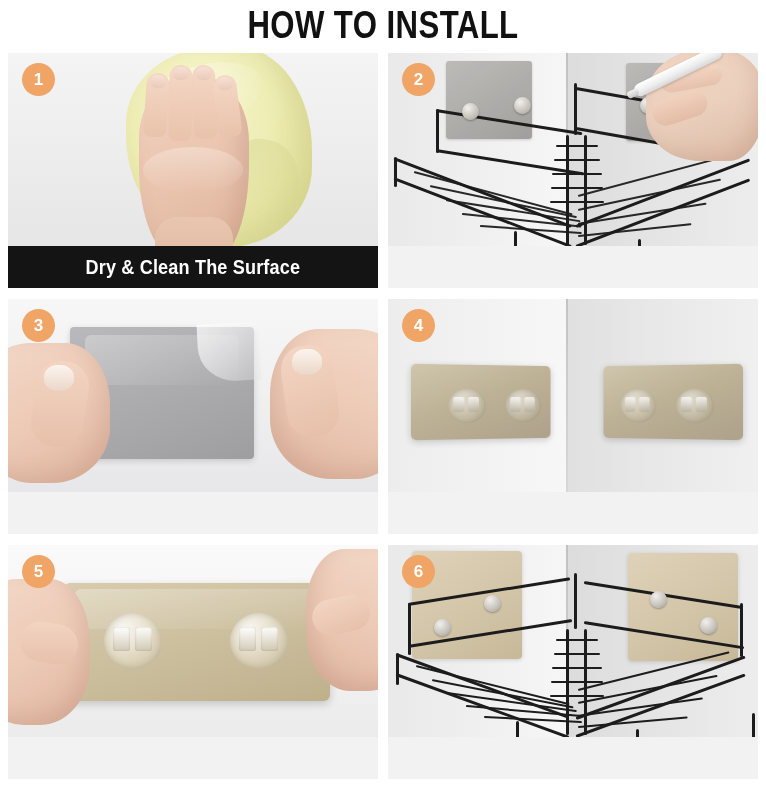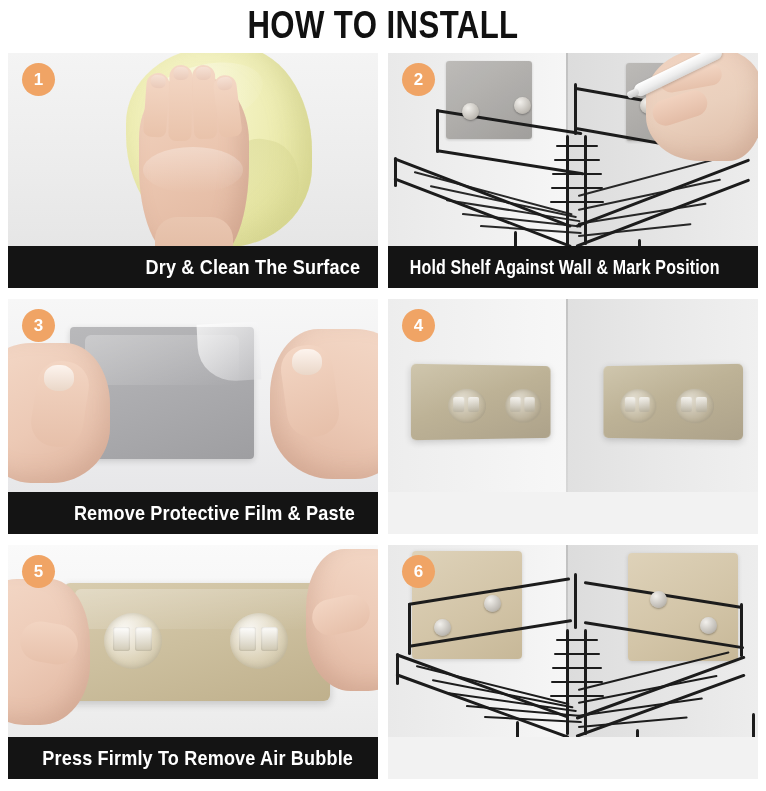--- a/index.html
+++ b/index.html
@@ -57,21 +57,21 @@
     font-family:"Liberation Sans",sans-serif;
     z-index:40;
     box-shadow:0 0 0 0 rgba(0,0,0,0);
   }
 
   
   .caption{
     position:absolute;left:0;right:0;bottom:0;
     height:42px;
     background:#141414;
-    display:flex;align-items:center;justify-content:flex-end;
+    display:flex;align-items:center;justify-content:center;
     z-index:30;
   }
   .caption span{
     color:#ffffff;
     font-family:"Liberation Sans Narrow","Liberation Sans",sans-serif;
     font-weight:bold;
     font-size:21px;
     white-space:nowrap;
     transform:scaleX(0.86);
     transform-origin:center center;
@@ -346,23 +346,20 @@
         <div class="boss" style="left:252px;top:44px;"></div>
         <div class="boss" style="left:304px;top:62px;"></div>
 
         <div class="hand2">
           <div class="idx"></div>
             <div class="thumb"></div>
         </div>
         <div class="pen" style="right:32px;top:12px;"></div>
       </div>
       <div class="badge">2</div>
-      <div class="caption tight">
-        <span>Hold Shelf Against Wall &amp; Mark Position</span>
-      </div>
     </div>
 
     <div class="panel r2">
       <div class="photo">
         <div class="wall-plain" style="background:linear-gradient(180deg,#f7f7f7 0%,#efeff0 55%,#e7e7e9 100%);"></div>
         <div class="card-gray">
           <div class="sheen"></div>
           <div class="film"></div>
         </div>
         <div class="handL3">
@@ -370,23 +367,20 @@
             <div class="nl"></div>
 
         </div>
         <div class="handR3">
           <div class="th"></div>
             <div class="nl"></div>
 
         </div>
       </div>
       <div class="badge">3</div>
-      <div class="caption">
-        <span>Remove Protective Film &amp; Paste</span>
-      </div>
     </div>
 
     <div class="panel r2">
       <div class="photo">
         <div class="wall-corner">
           <div class="left" style="background:linear-gradient(90deg,#ededed 0%,#f4f4f4 70%,#f7f7f7 100%);"></div>
           <div class="right" style="background:linear-gradient(90deg,#e0e0e0 0%,#e8e8e8 45%,#f0f0f0 100%);"></div>
           <div class="seam"></div>
         </div>
         <div class="pad4" style="left:24px;top:66px;transform:perspective(420px) rotateY(11deg);">
@@ -428,23 +422,20 @@
           </div>
         </div>
         <div class="handL5">
             <div class="th"></div>
           </div>
         <div class="handR5">
             <div class="th"></div>
           </div>
       </div>
       <div class="badge">5</div>
-      <div class="caption">
-        <span>Press Firmly To Remove Air Bubble</span>
-      </div>
     </div>
 
     <div class="panel r3">
       <div class="photo">
         <div class="wall-corner">
           <div class="left"></div>
             <div class="right"></div>
             <div class="seam"></div>
         </div>
 

